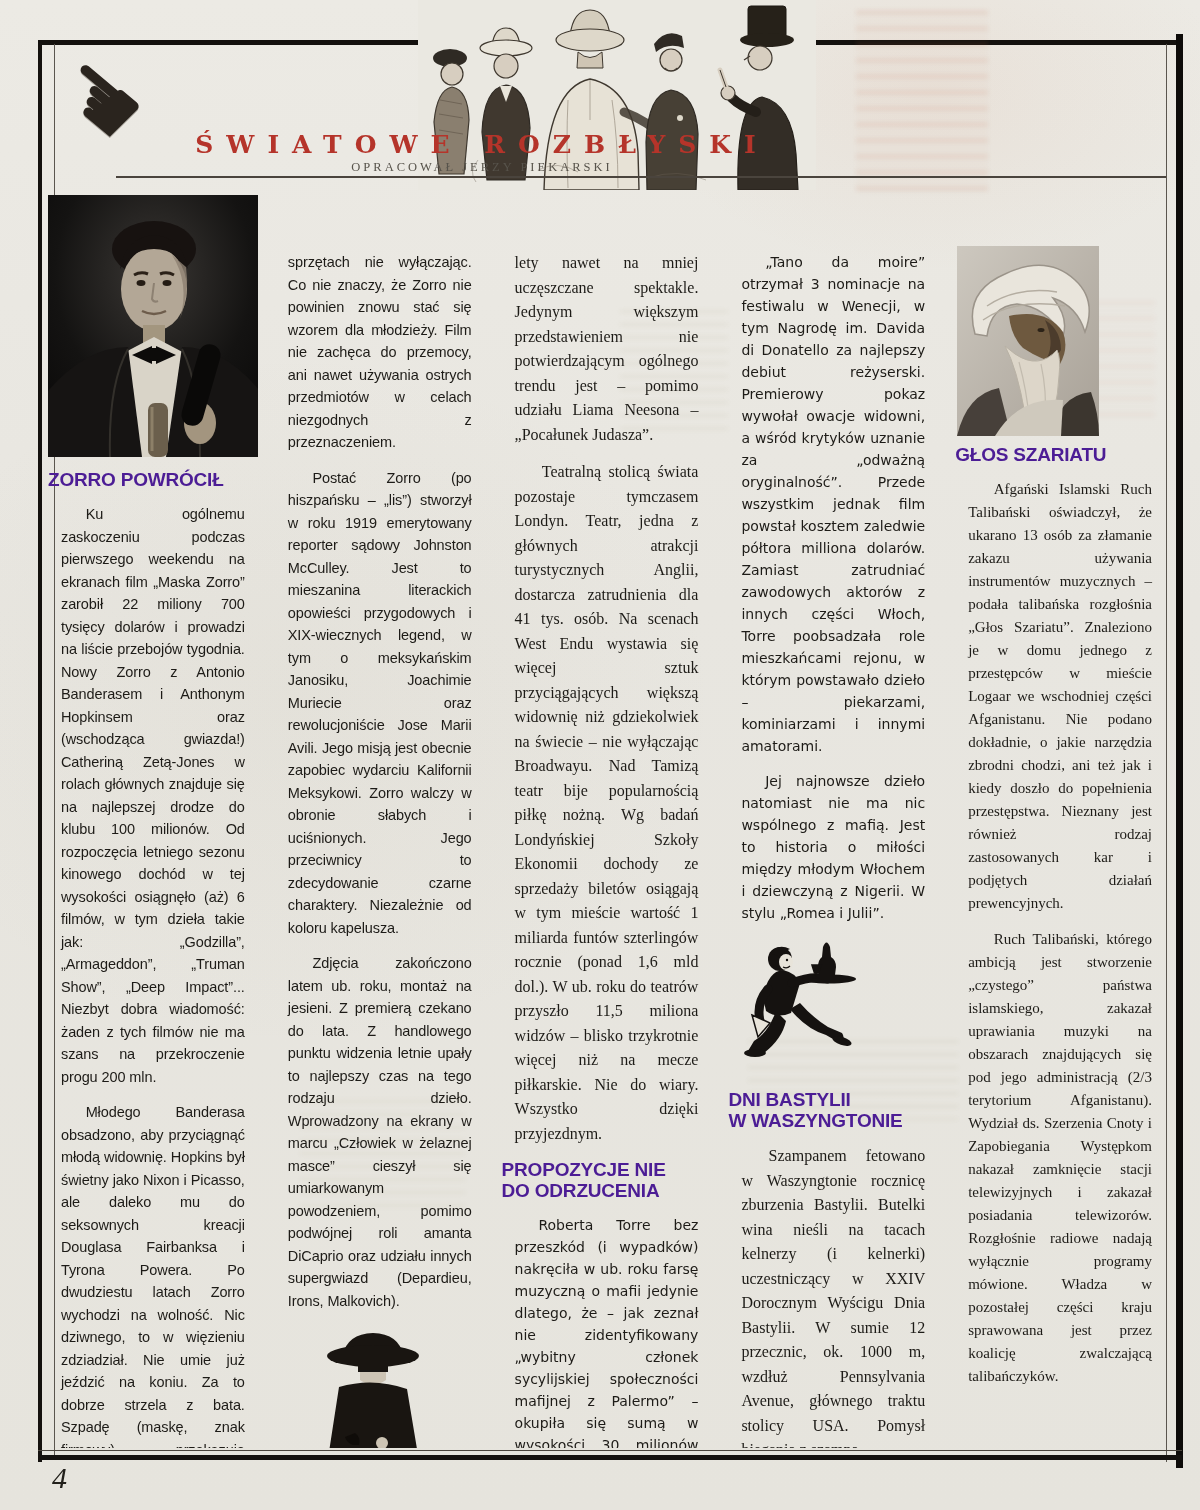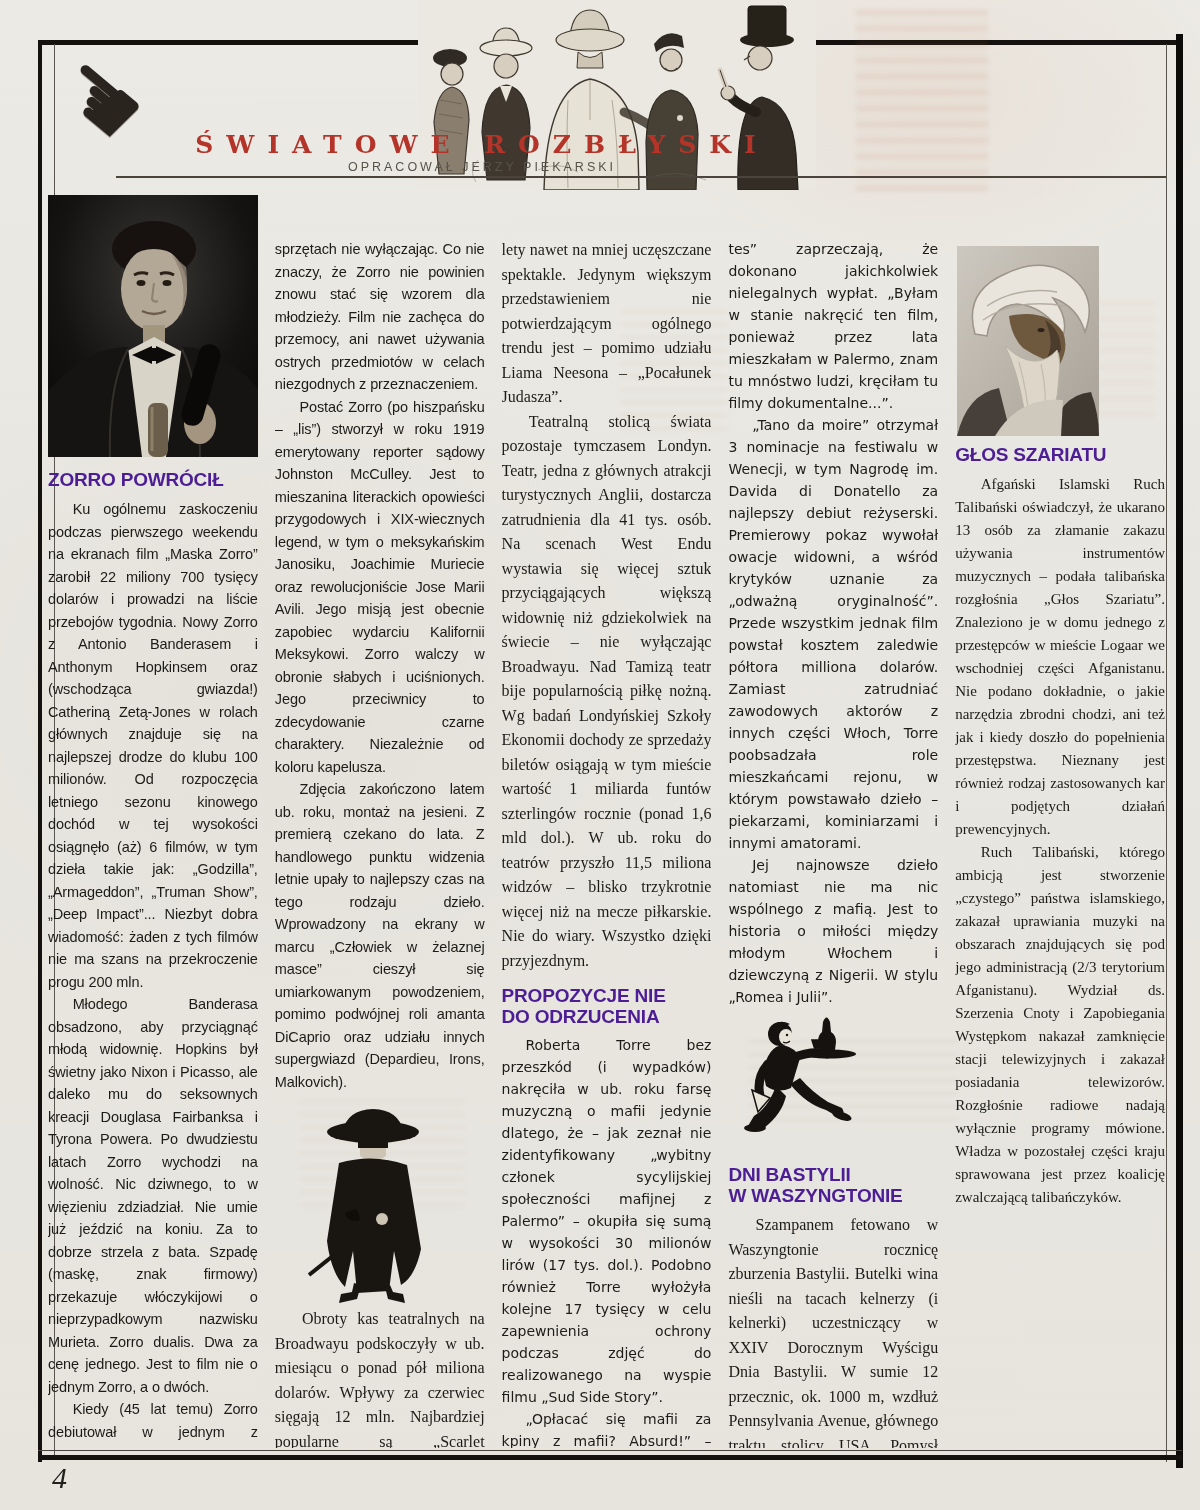--- a/index.html
+++ b/index.html
@@ -22,26 +22,26 @@
   .rule-bottom-thin{left:38px;top:1450px;width:1144px;height:1px;background:#4a443c;}
   .rule-bottom-thick{left:38px;top:1455px;width:1144px;height:5px;}
   .header-rule{left:116px;top:176px;width:1050px;height:2px;background:#4a443d;}
   
   .hand{position:absolute;left:50px;top:38px;width:120px;height:150px;color:#2a241e;}
   .hand span{display:inline-block;font-family:"DejaVu Sans",sans-serif;font-size:96px;line-height:1;transform:rotate(40deg) translate(14px,6px);text-shadow:1px 1px 0 rgba(60,50,40,.4);}
   .masthead{position:absolute;left:418px;top:0;width:398px;height:190px;}
   .masthead svg{display:block;}
   .header-titles{position:absolute;left:0;top:130px;width:964px;text-align:center;}
   .page-title{font-family:"DejaVu Serif",serif;font-weight:bold;font-size:25px;letter-spacing:13px;color:#b5342a;}
-  .byline{margin-top:1px;font-family:Liberation Sans, sans-serif;font-size:12.5px;letter-spacing:3px;color:#57534b;}
+  .byline{margin-top:1px;font-family:Liberation Serif, serif;font-size:12.5px;letter-spacing:3px;color:#57534b;}
   
   .columns{position:absolute;left:48px;top:190px;width:1117px;height:1258px;display:grid;grid-template-columns:repeat(5,1fr);column-gap:17px;overflow:hidden;}
   .col{overflow:hidden;position:relative;}
   .pad-top{padding-top:48px;}
-  p{margin:0;text-align:justify;text-indent:1.7em;}
+  p{margin:13px;text-align:justify;text-indent:1.7em;}
   p.noindent{text-indent:0;}
   .sans{font:14.5px/22.5px "Liberation Sans",sans-serif;letter-spacing:-0.1px;}
   .serif{font:16px/24.5px "Liberation Serif",serif;}
   .serif-sm{font:15px/23px "Liberation Serif",serif;}
   .futura{font:14px/22px "DejaVu Sans",sans-serif;letter-spacing:0;}
   h3{font:800 19px/21px "Liberation Sans",sans-serif;letter-spacing:-0.2px;margin:14px 0 8px;color:#4c1d95;text-indent:0;}
   h3.tight{margin:12px 0 7px;}
   h3 div{white-space:nowrap;}
   .photo-banderas{width:100%;height:262px;margin:5px 0 12px;}
   .illus-zorro{width:172px;height:206px;margin:8px 0 0 6px;}
@@ -190,21 +190,20 @@
     <p class="serif">Teatralną stolicą świata pozostaje tymczasem Londyn. Teatr, jedna z głównych atrakcji turystycznych Anglii, dostarcza zatrudnienia dla 41 tys. osób. Na scenach West Endu wystawia się więcej sztuk przyciągających większą widownię niż gdziekolwiek na świecie – nie wyłączając Broadwayu. Nad Tamizą teatr bije popularnością piłkę nożną. Wg badań Londyńskiej Szkoły Ekonomii dochody ze sprzedaży biletów osiągają w tym mieście wartość 1 miliarda funtów szterlingów rocznie (ponad 1,6 mld dol.). W ub. roku do teatrów przyszło 11,5 miliona widzów – blisko trzykrotnie więcej niż na mecze piłkarskie. Nie do wiary. Wszystko dzięki przyjezdnym.</p>
     <h3 class="tight">
       <div>PROPOZYCJE NIE</div>
       <div>DO ODRZUCENIA</div>
     </h3>
     <p class="futura">Roberta Torre bez przeszkód (i wypadków) nakręciła w ub. roku farsę muzyczną o mafii jedynie dlatego, że – jak zeznał nie zidentyfikowany „wybitny członek sycylijskiej społeczności mafijnej z Palermo” – okupiła się sumą w wysokości 30 milionów lirów (17 tys. dol.). Podobno również Torre wyłożyła kolejne 17 tysięcy w celu zapewnienia ochrony podczas zdjęć do realizowanego na wyspie filmu „Sud Side Story”.</p>
     <p class="futura">„Opłacać się mafii za kpiny z mafii? Absurd!” – twierdzi twórczyni filmu. Zarówno Torre, jak i producent, Donatella Palermo, przesłuchiwani przez sycylijskich „magistra-</p>
   </div>
 
   <div class="col pad-top">
-    <p class="futura noindent">tes” zaprzeczają, że dokonano jakichkolwiek nielegalnych wypłat. „Byłam w stanie nakręcić ten film, ponieważ przez lata mieszkałam w Palermo, znam tu mnóstwo ludzi, kręciłam tu filmy dokumentalne...”.</p>
     <p class="futura">„Tano da moire” otrzymał 3 nominacje na festiwalu w Wenecji, w tym Nagrodę im. Davida di Donatello za najlepszy debiut reżyserski. Premierowy pokaz wywołał owacje widowni, a wśród krytyków uznanie za „odważną oryginalność”. Przede wszystkim jednak film powstał kosztem zaledwie półtora milliona dolarów. Zamiast zatrudniać zawodowych aktorów z innych części Włoch, Torre poobsadzała role mieszkańcami rejonu, w którym powstawało dzieło – piekarzami, kominiarzami i innymi amatorami.</p>
     <p class="futura">Jej najnowsze dzieło natomiast nie ma nic wspólnego z mafią. Jest to historia o miłości między młodym Włochem i dziewczyną z Nigerii. W stylu „Romea i Julii”.</p>
     <div class="illus-waiter">
       <svg width="132" height="140" viewBox="0 0 132 140">
         <circle cx="50" cy="22" r="12" fill="#151210"></circle>
         <ellipse cx="56" cy="25" rx="7" ry="8" fill="#e8e4da"></ellipse>
         <path d="M40 16 Q48 6 60 12 Q54 14 50 20 Z" fill="#151210"></path>
         <circle cx="57" cy="23" r="1.2" fill="#151210"></circle>
         <path d="M53 30 Q57 32 60 29" stroke="#151210" stroke-width="1.2" fill="none"></path>
         <path d="M33 60 Q38 34 53 33 Q66 36 70 46 L61 76 Q47 82 36 74 Z" fill="#151210"></path>

